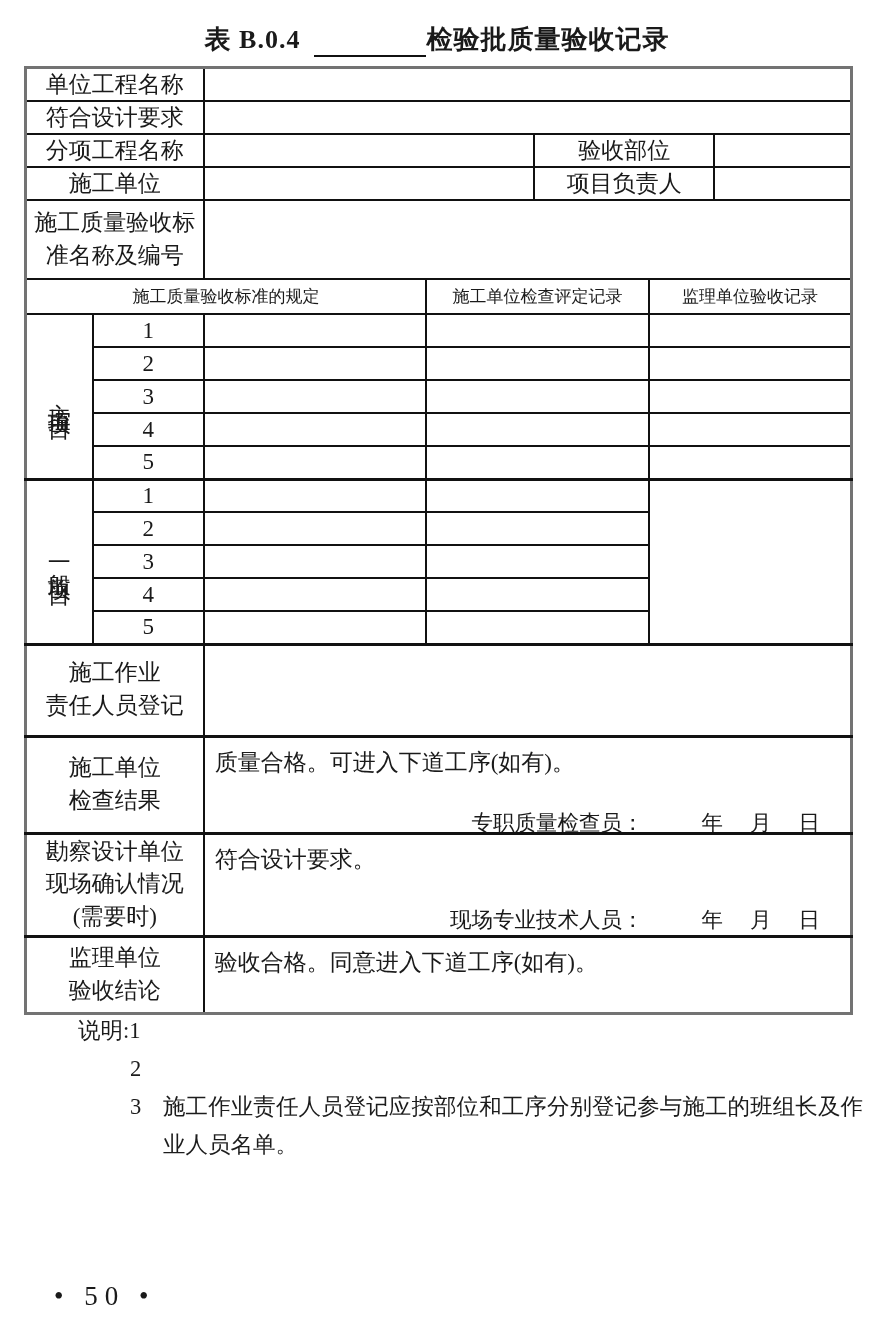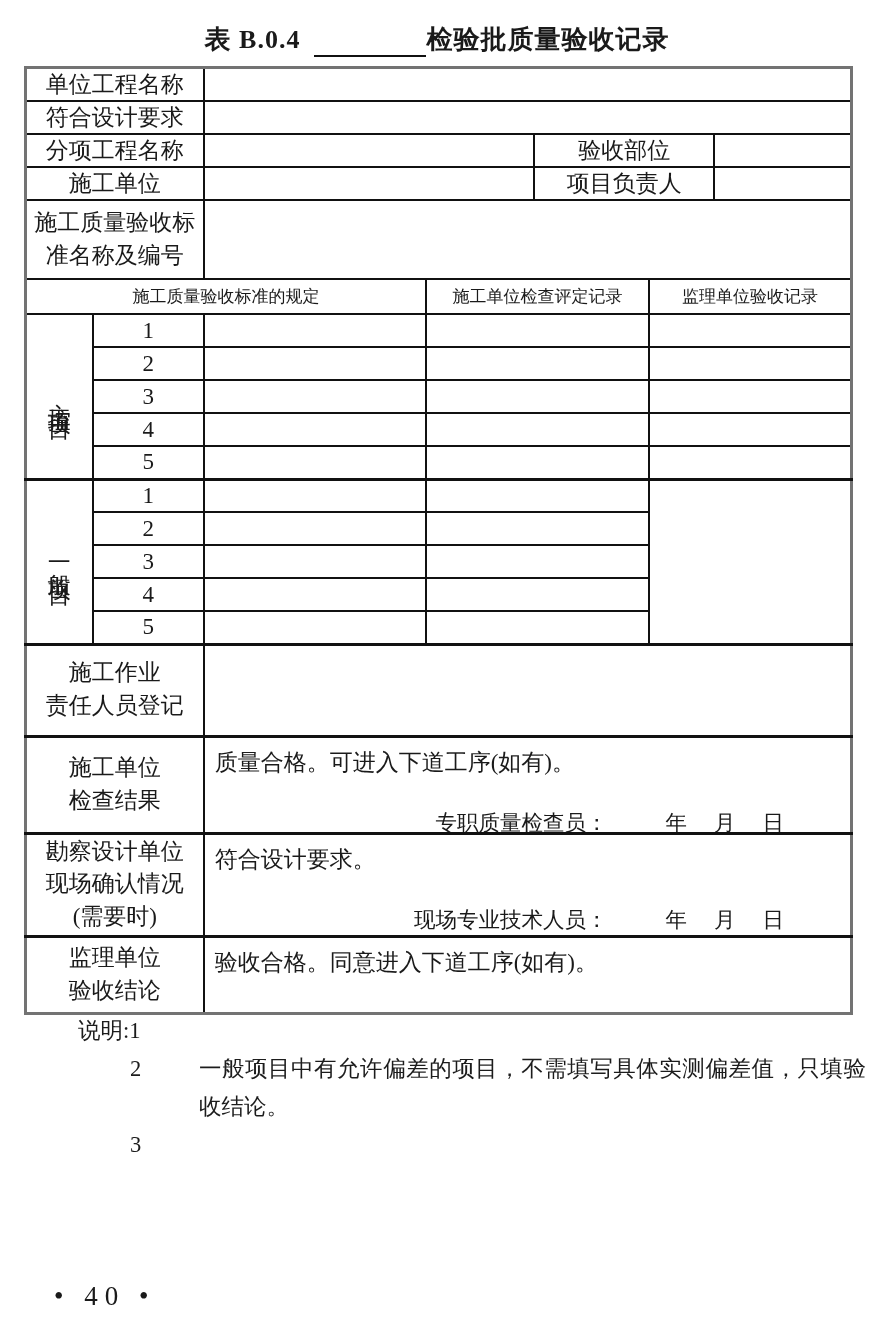--- a/index.html
+++ b/index.html
@@ -35,29 +35,29 @@
   .grp { vertical-align:middle; }
   .vtext {
     writing-mode:vertical-rl; text-orientation:upright;
     margin:0 auto; letter-spacing:6px; font-size:23px; line-height:1;
   }
   .fill { vertical-align:top; text-align:left; }
   .cwrap { display:flex; flex-direction:column; justify-content:space-between; }
   .ctext { font-size:23px; padding:9px 0 0 10px; text-align:left; }
   .sig {
     display:flex; justify-content:flex-end; align-items:flex-start;
-    padding-right:66px; font-size:21.5px;margin-top:30px;
+    padding-right:30px; font-size:21.5px;margin-top:30px;
   }
   .sig .signer { margin-right:58px; }
   .date { display:inline-flex; gap:27px; }
   .notes {
     position:absolute; left:78px; top:1012px; width:788px;
     font-size:22.5px; line-height:38px; color:#1c1c1c;
   }
-  .note { display:flex;gap:36px; }
+  .note { display:flex; }
   .marker { width:85px; flex-shrink:0; }
   .marker.numonly { padding-left:52px; }
   .ntext { flex:1; max-width:700px; text-align:justify; }
   .pageno {
     position:absolute; left:54px; top:1281px;
     font-size:27px; letter-spacing:7px;
   }
 </style>
 </head>
 <body>
@@ -242,24 +242,24 @@
   <div class="notes">
     <div class="note">
       <div class="marker">
         <span>说明:</span><span>1</span>
       </div>
     </div>
     <div class="note">
       <div class="marker numonly">
         <span>2</span>
       </div>
-      <div class="ntext">一般项目中有允许偏差的项目，不需填写具体实测偏差值，只填验收结论。</div>
     </div>
     <div class="note">
       <div class="marker numonly">
         <span>3</span>
       </div>
+      <div class="ntext">施工作业责任人员登记应按部位和工序分别登记参与施工的班组长及作业人员名单。</div>
     </div>
   </div>
 
-  <div class="pageno">• 40 •</div>
+  <div class="pageno">• 50 •</div>
 
 </div>
 
 </body></html>

